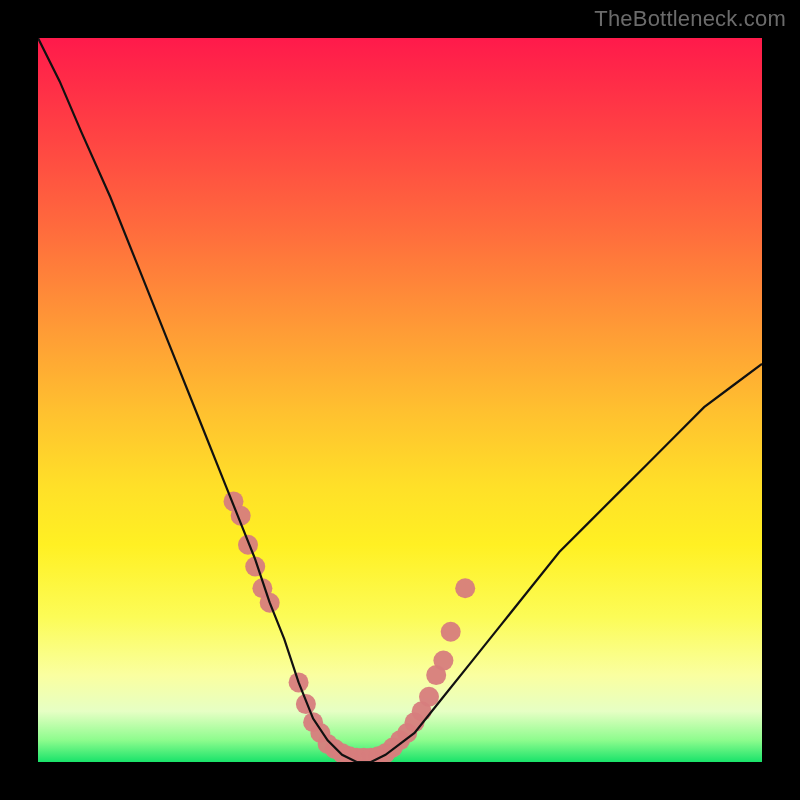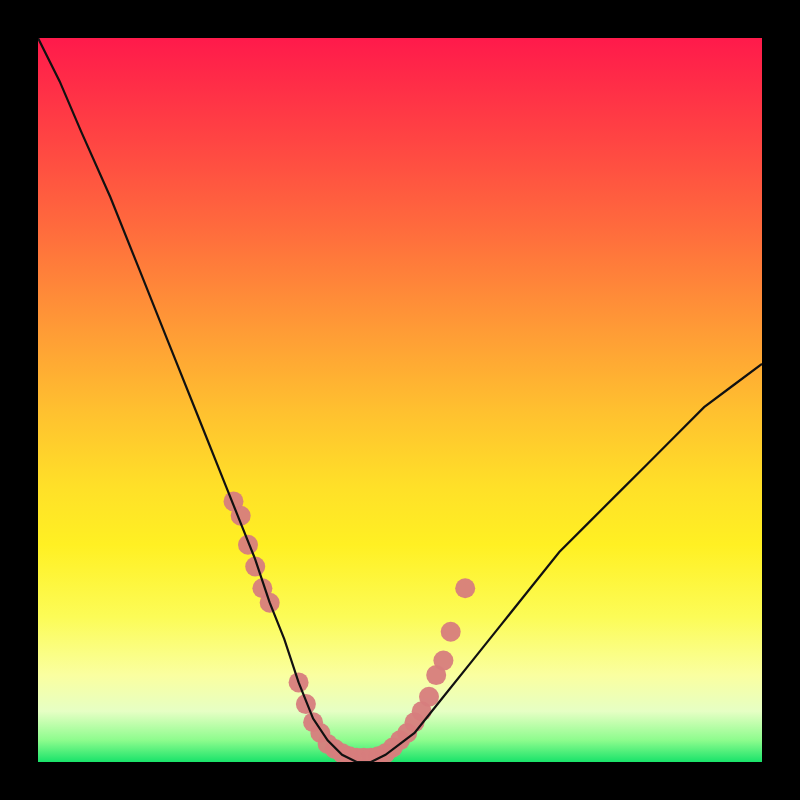--- a/index.html
+++ b/index.html
@@ -92,14 +92,15 @@
         <circle cx="383.7" cy="673.3" r="10" fill="#d77d7d" fill-opacity="0.95"></circle>
         <circle cx="391.0" cy="658.8" r="10" fill="#d77d7d" fill-opacity="0.95"></circle>
         <circle cx="398.2" cy="637.1" r="10" fill="#d77d7d" fill-opacity="0.95"></circle>
         <circle cx="405.4" cy="622.6" r="10" fill="#d77d7d" fill-opacity="0.95"></circle>
         <circle cx="412.7" cy="593.7" r="10" fill="#d77d7d" fill-opacity="0.95"></circle>
         <circle cx="427.2" cy="550.2" r="10" fill="#d77d7d" fill-opacity="0.95"></circle>
       </g>
     <path id="curve-path" fill="none" stroke-width="2.2" d="M0.0 0.0 L21.7 43.4 L43.4 94.1 L72.4 159.3 L101.4 231.7 L130.3 304.1 L159.3 376.5 L188.2 448.9 L202.7 485.1 L217.2 521.3 L231.7 564.7 L246.2 600.9 L260.6 644.4 L275.1 680.6 L289.6 702.3 L304.1 716.8 L318.6 724.0 L333.0 724.0 L347.5 716.8 L376.5 695.0 L405.4 658.8 L434.4 622.6 L463.4 586.4 L492.3 550.2 L521.3 514.0 L550.2 485.1 L579.2 456.1 L608.2 427.2 L637.1 398.2 L666.1 369.2 L695.0 347.5 L724.0 325.8" stroke="#111111"></path>
   </svg>
 
+  <div class="watermark">TheBottleneck.com</div>
 
 </div>
 
 </body></html>

